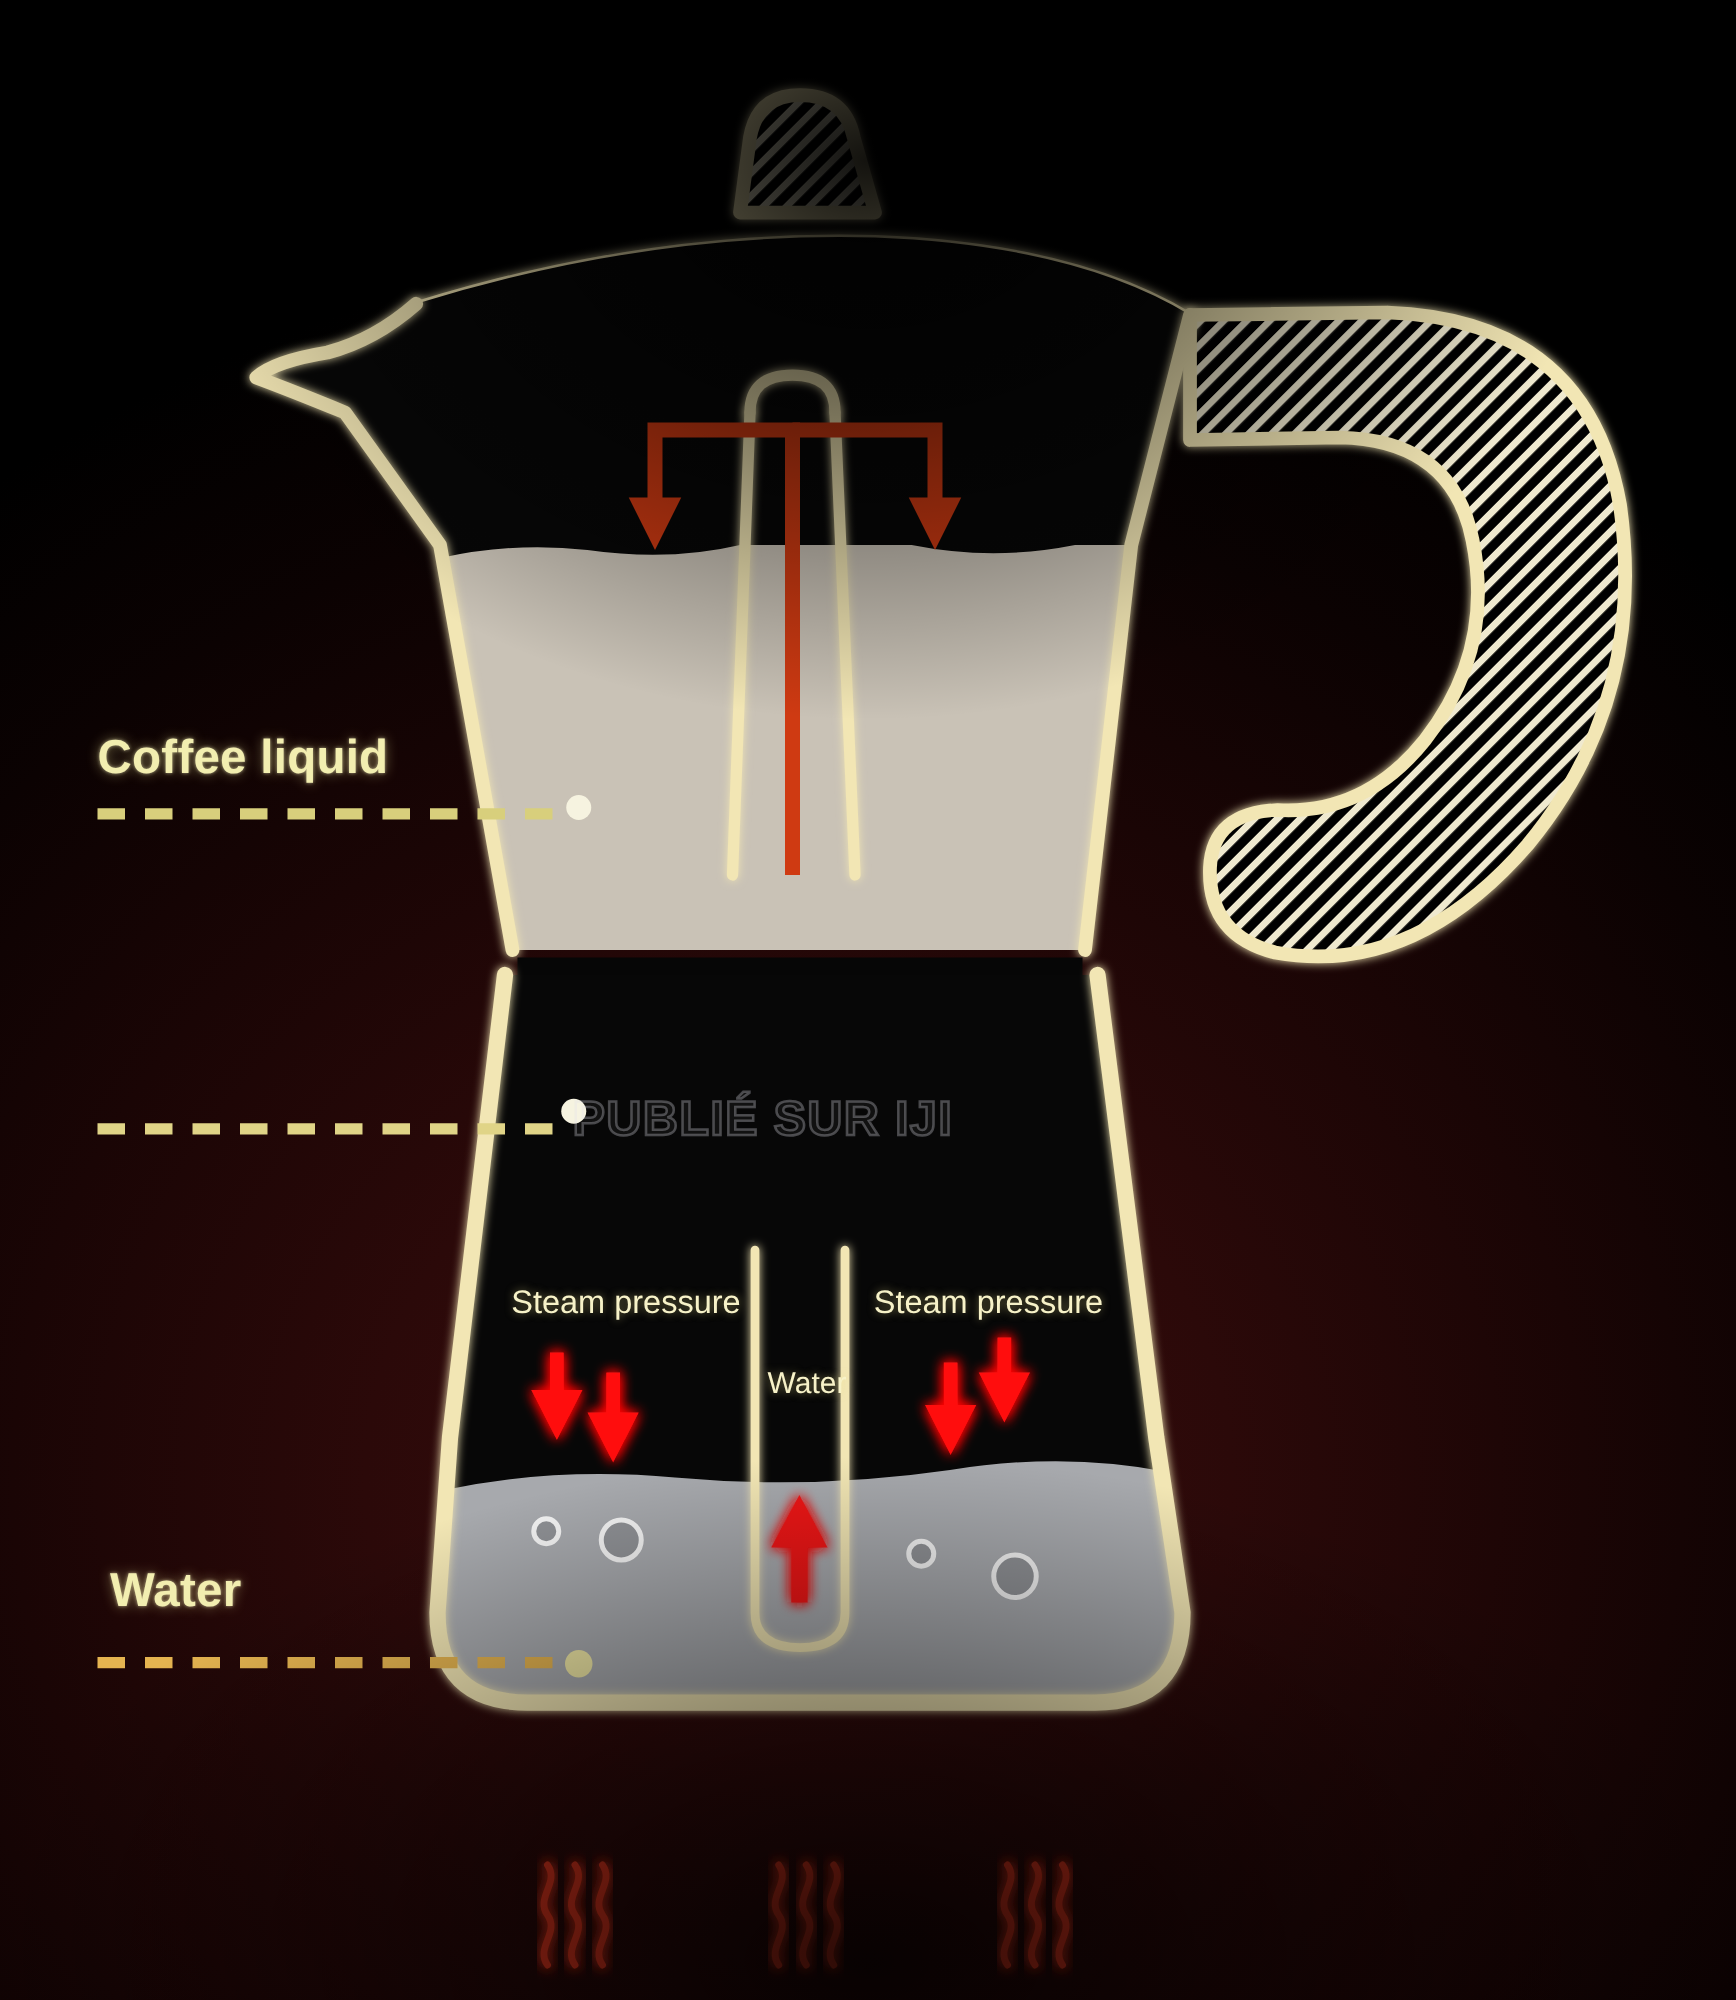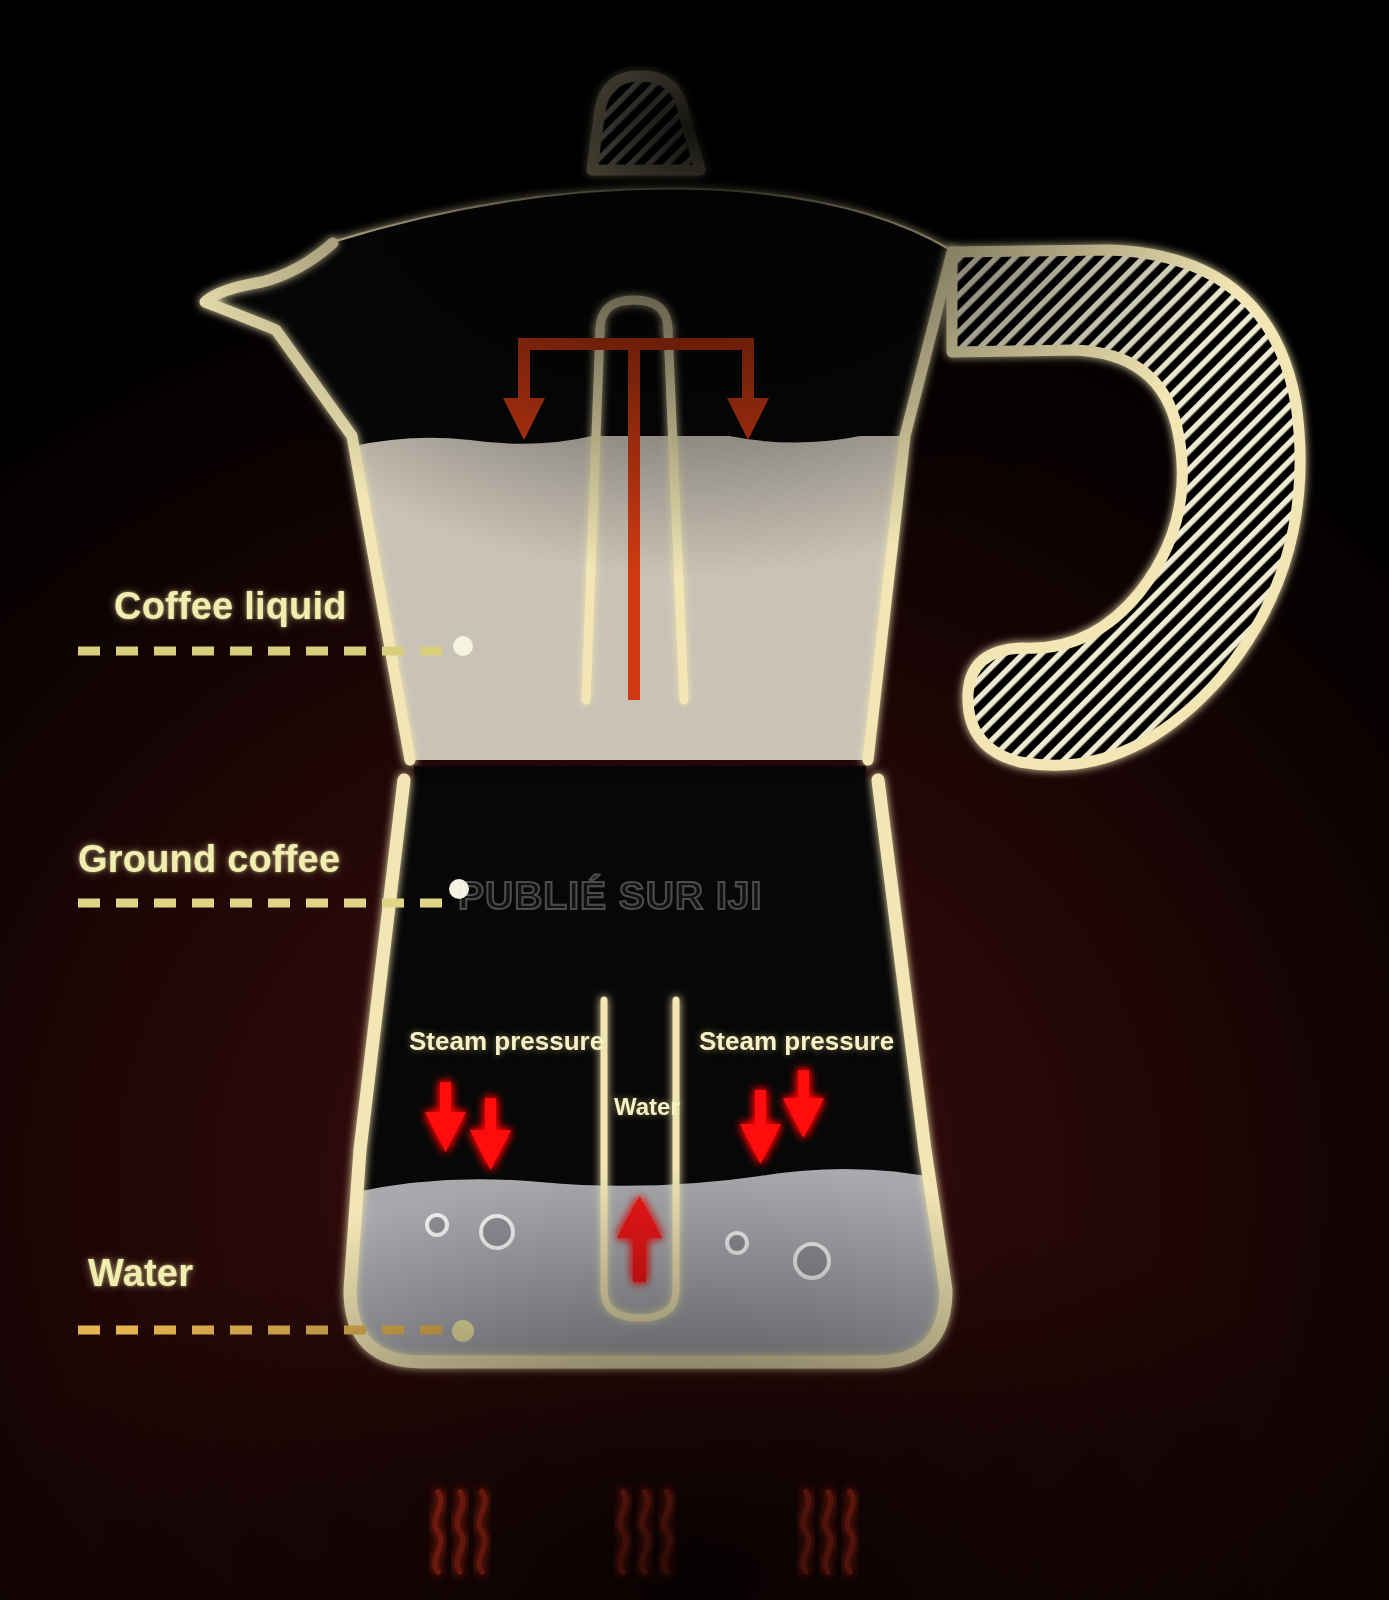--- a/index.html
+++ b/index.html
@@ -46,21 +46,21 @@
     font-weight: 700;
     letter-spacing: 0.2px;
     text-shadow: 0 0 10px rgba(245,235,150,0.45), 0 0 3px rgba(255,250,200,0.6);
     white-space: nowrap;
     z-index: 6;
   }
   .inner-label {
     position: absolute;
     color: #f7f2c8;
     font-size: 26px;
-    font-weight: 700;
+    font-weight: 400;
     white-space: nowrap;
     text-shadow: 0 0 7px rgba(240,230,140,0.5);
     z-index: 8;
   }
   .inner-label.small {
     font-size: 24px;
   }
 
   
   .watermark {
@@ -371,22 +371,21 @@
           <path d="M 623 1492 c 10 14 -10 26 0 40 c 10 14 -10 26 0 40" fill="none" stroke="#d4321a" stroke-width="5.5" stroke-linecap="round" filter="url(#glowHot)"></path>
           <path d="M 645 1492 c 10 14 -10 26 0 40 c 10 14 -10 26 0 40" fill="none" stroke="#d4321a" stroke-width="5.5" stroke-linecap="round" filter="url(#glowHot)"></path>
           <path d="M 667 1492 c 10 14 -10 26 0 40 c 10 14 -10 26 0 40" fill="none" stroke="#d4321a" stroke-width="5.5" stroke-linecap="round" filter="url(#glowHot)"></path>
           <path d="M 806 1492 c 10 14 -10 26 0 40 c 10 14 -10 26 0 40" fill="none" stroke="#d4321a" stroke-width="5.5" stroke-linecap="round" filter="url(#glowHot)"></path>
           <path d="M 828 1492 c 10 14 -10 26 0 40 c 10 14 -10 26 0 40" fill="none" stroke="#d4321a" stroke-width="5.5" stroke-linecap="round" filter="url(#glowHot)"></path>
           <path d="M 850 1492 c 10 14 -10 26 0 40 c 10 14 -10 26 0 40" fill="none" stroke="#d4321a" stroke-width="5.5" stroke-linecap="round" filter="url(#glowHot)"></path>
         </g>
     </g>
   </svg>
 
-  <div class="side-label" style="left:78px; top:585px;margin-left:36px;">Coffee liquid</div>
-  <div class="side-label" style="left:78px; top:838px;">Ground coffee</div>
+  <div class="side-label" style="left:78px; top:585px;">Coffee liquid</div>
   <div class="side-label" style="left:88px; top:1252px;">Water</div>
 
   <div class="inner-label" style="left:409px; top:1026px;">Steam pressure</div>
   <div class="inner-label" style="left:699px; top:1026px;">Steam pressure</div>
   <div class="inner-label small" style="left:614px; top:1093px;">Water</div>
 
   <div class="watermark" id="wm1">PUBLIÉ SUR IJI</div>
 
 </div>
 

